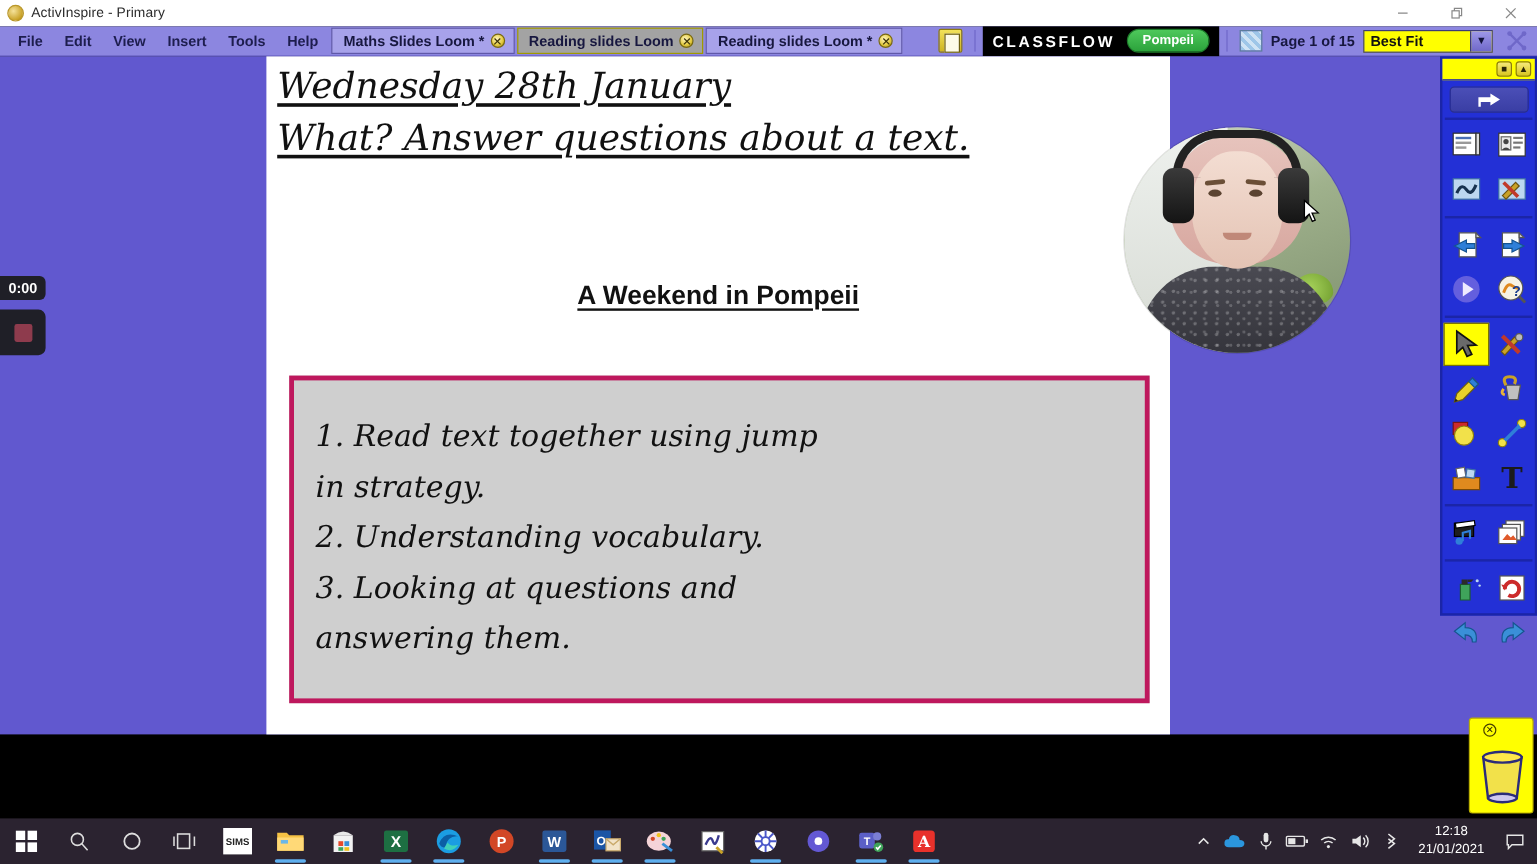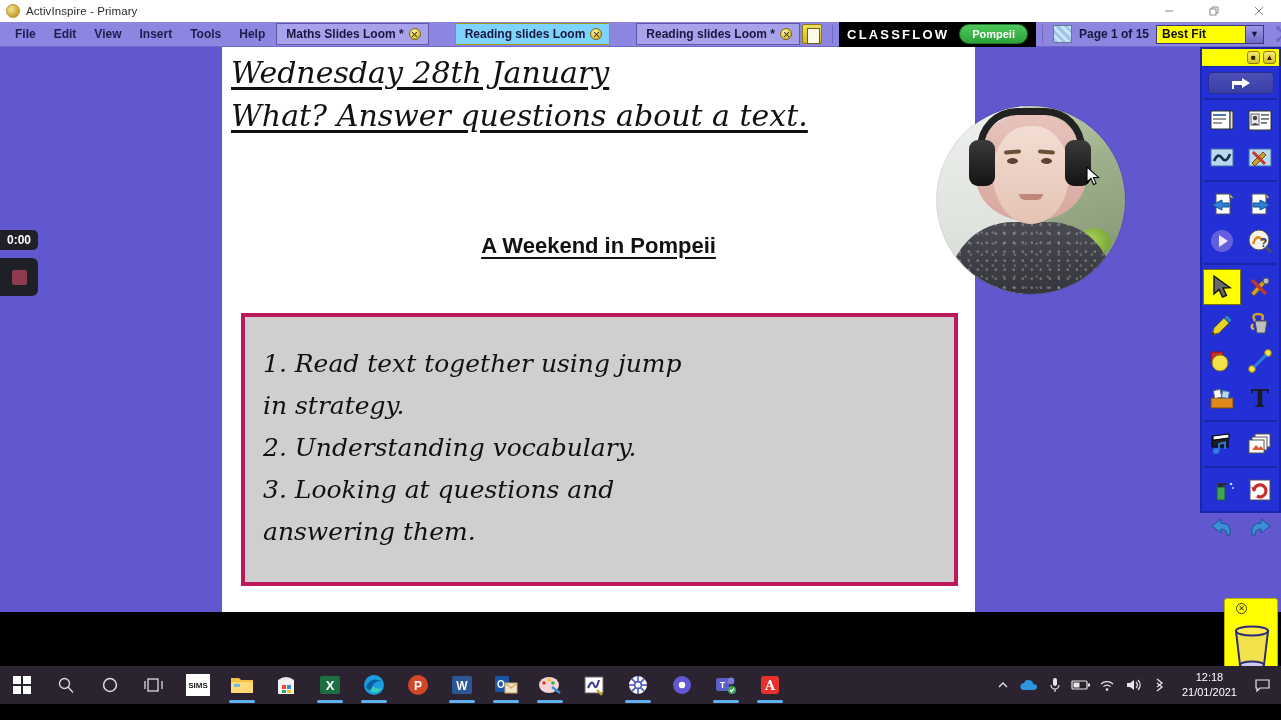--- a/index.html
+++ b/index.html
@@ -38,30 +38,30 @@
     border-bottom: 1px solid #6f68c9;
     display: flex; align-items: center;
   }
   .menu-items { display: flex; align-items: center; height: 25px; padding-left: 6px; }
   .menu-item {
     font-size: 12px; font-weight: bold; color: #1d1d4e;
     padding: 10px 9px; height: 25px; display: flex; align-items: center;
     cursor: default;
   }
 
-  .tabstrip { display: flex; align-items: center; height: 25px; margin-left: 2px; gap: 24px; }
+  .tabstrip { display: flex; align-items: center; height: 25px; margin-left: 2px; }
   .doc-tab {
     height: 22px; display: flex; align-items: center; gap: 5px;
     padding: 0 7px 0 9px; margin-right: 2px;
     border: 1px solid #5f58a8;
     background: #a7a2ea;
     font-size: 12px; font-weight: bold; color: #17173f;
     white-space: nowrap;
   }
-  .doc-tab.active { background: #7dd3fc; border-color: #a09a00; }
+  .doc-tab.active { background: #a3a3a3; border-color: #a09a00; }
   .tab-close {
     width: 12px; height: 12px; border-radius: 50%;
     background: radial-gradient(circle at 40% 35%, #fff6c0, #e2c83a 60%, #9b8610);
     border: 1px solid #7a6a10;
     position: relative; flex: none;
   }
   .tab-close::before, .tab-close::after {
     content: ""; position: absolute; left: 1.5px; top: 4.5px; width: 7px; height: 1.3px;
     background: #3b3208;
   }
@@ -278,21 +278,21 @@
   }
   .trash-close {
     position: absolute; left: 11px; top: 4px; width: 11px; height: 11px;
     border-radius: 50%; border: 1px solid #4a4100;
     display: flex; align-items: center; justify-content: center;
     font-size: 8px; color: #2a2500; line-height: 1;
   }
 
   
   .taskbar {
-    position: absolute; left: 0; bottom: 16px; width: 1281px; height: 38px;
+    position: absolute; left: 0; bottom: 0; width: 1281px; height: 38px;
     background: #2b2330;
     display: flex; align-items: center;
   }
   .tbk-item {
     width: 44px; height: 38px; display: flex; align-items: center; justify-content: center;
     position: relative; cursor: pointer;
   }
   .tbk-item.open::after {
     content: ""; position: absolute; bottom: 1px; left: 9px; width: 26px; height: 3px;
     background: #5fb0ef; border-radius: 2px;

